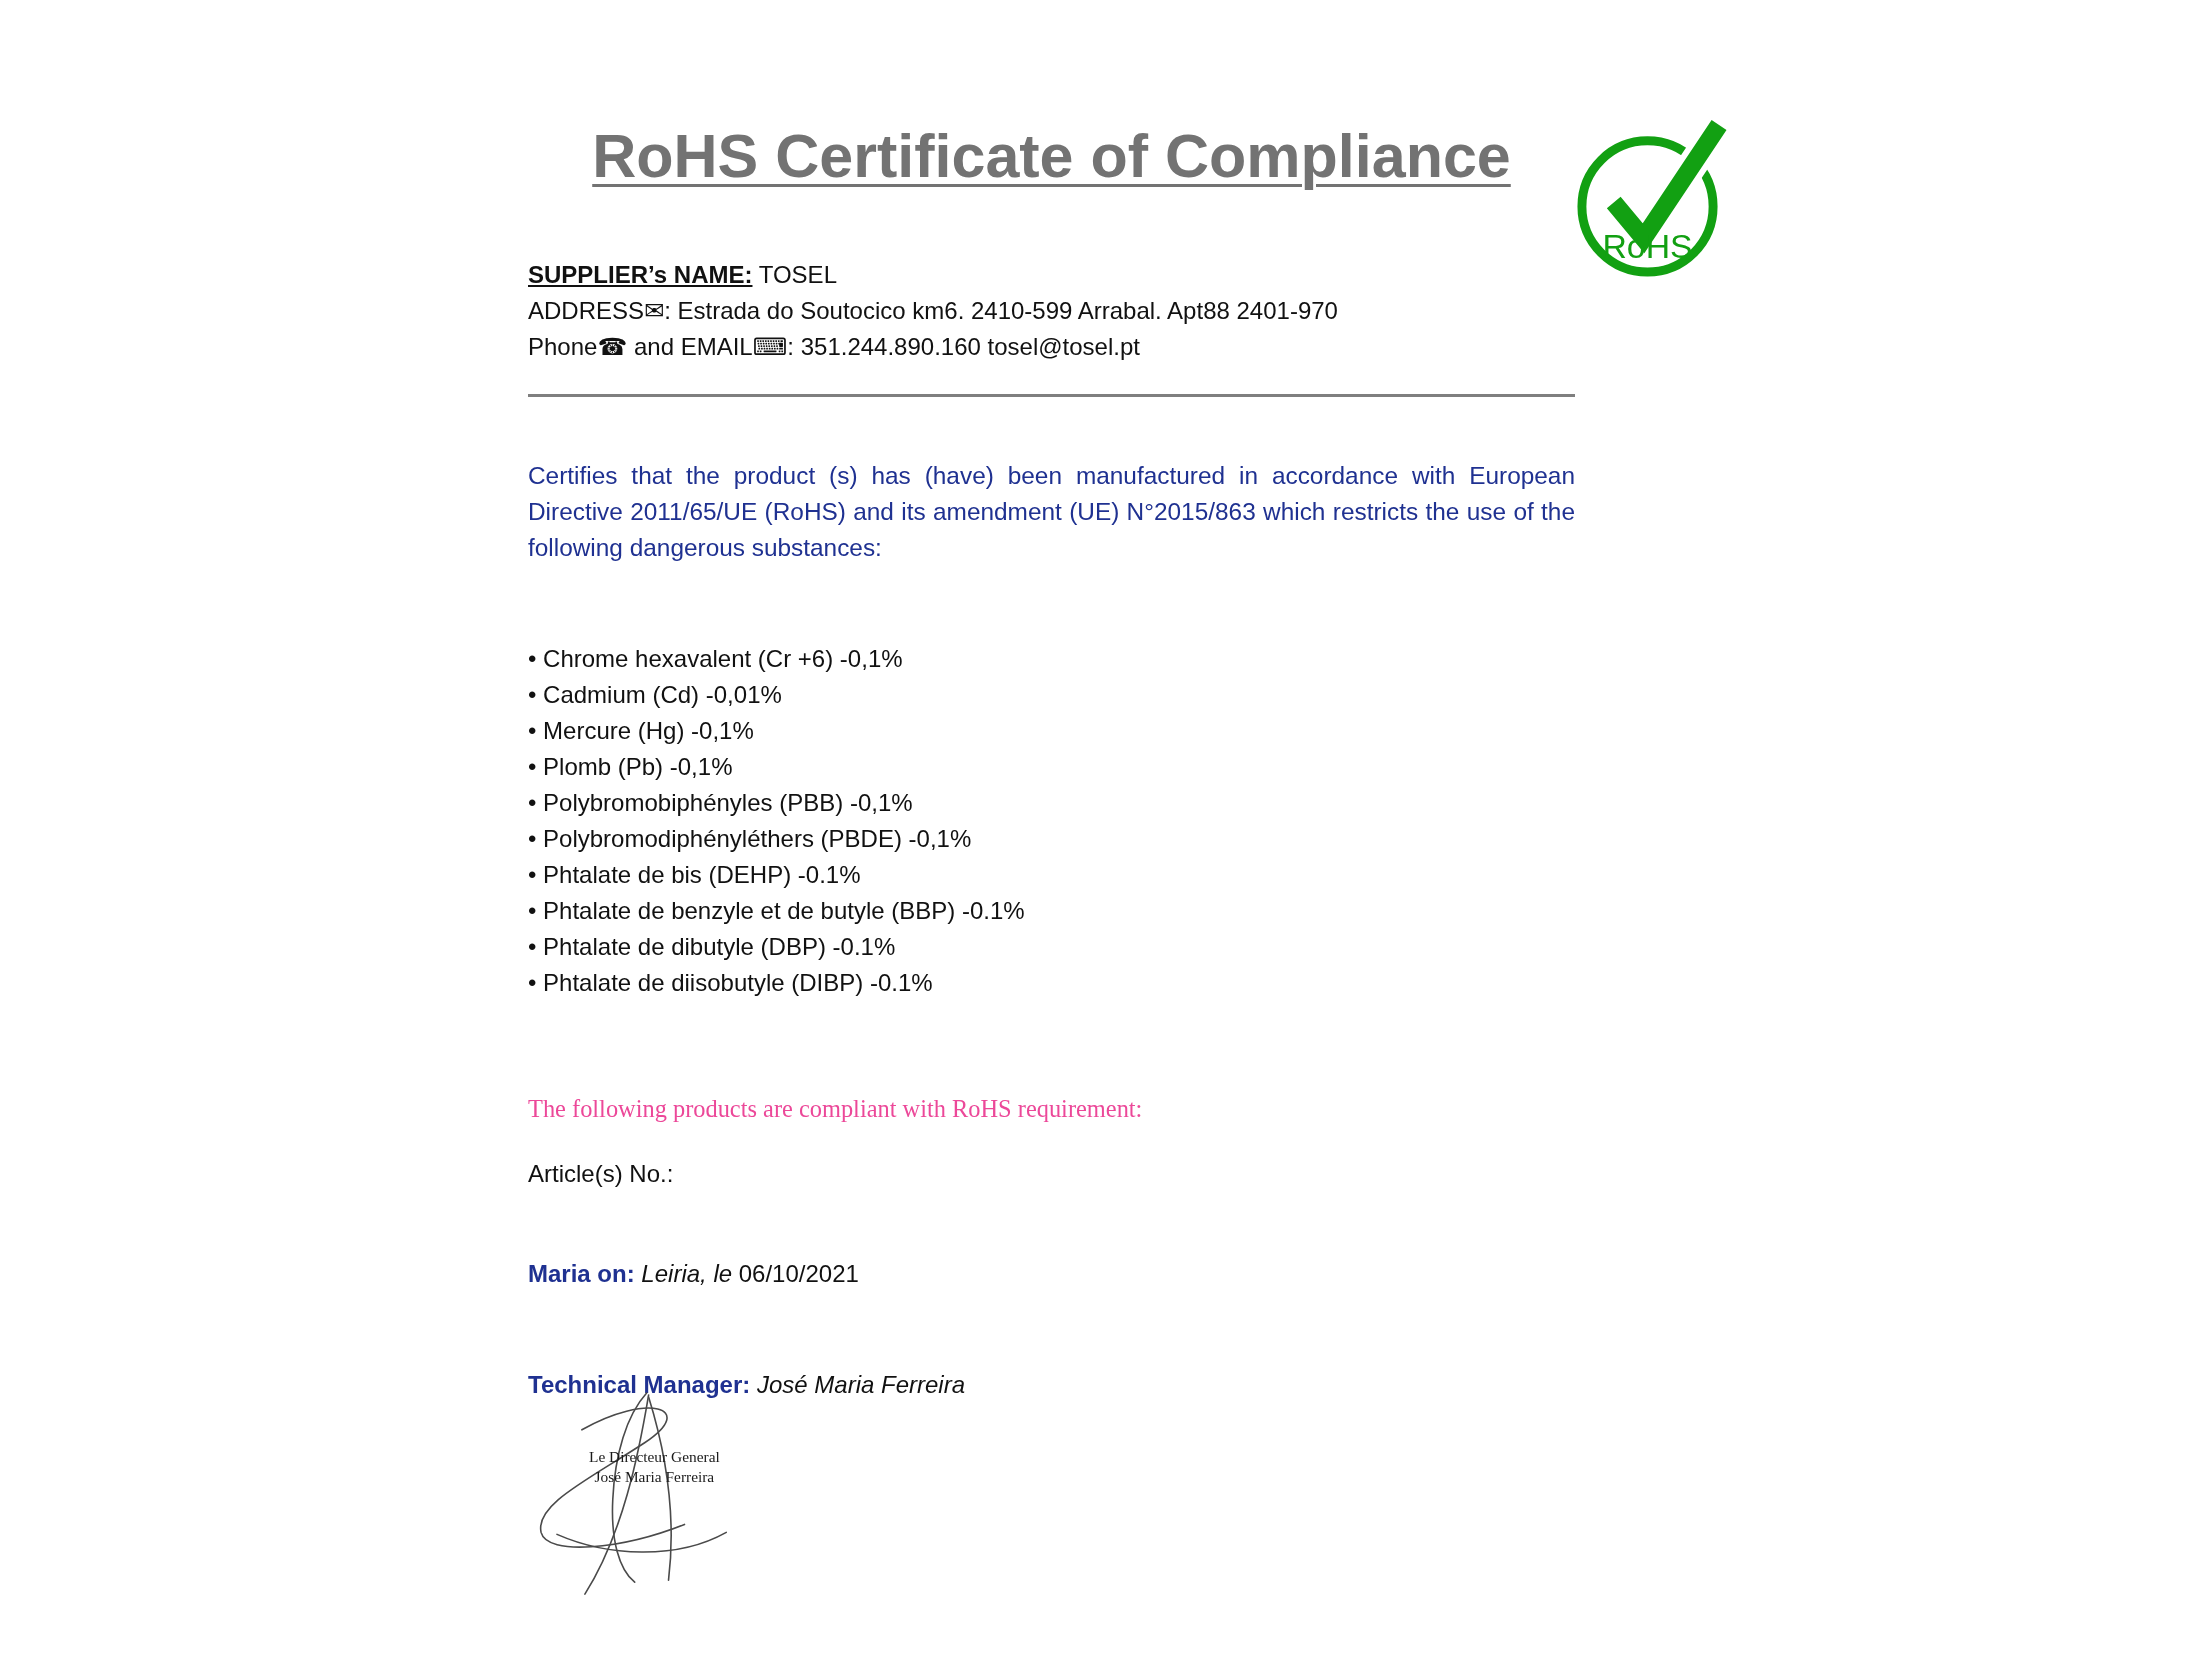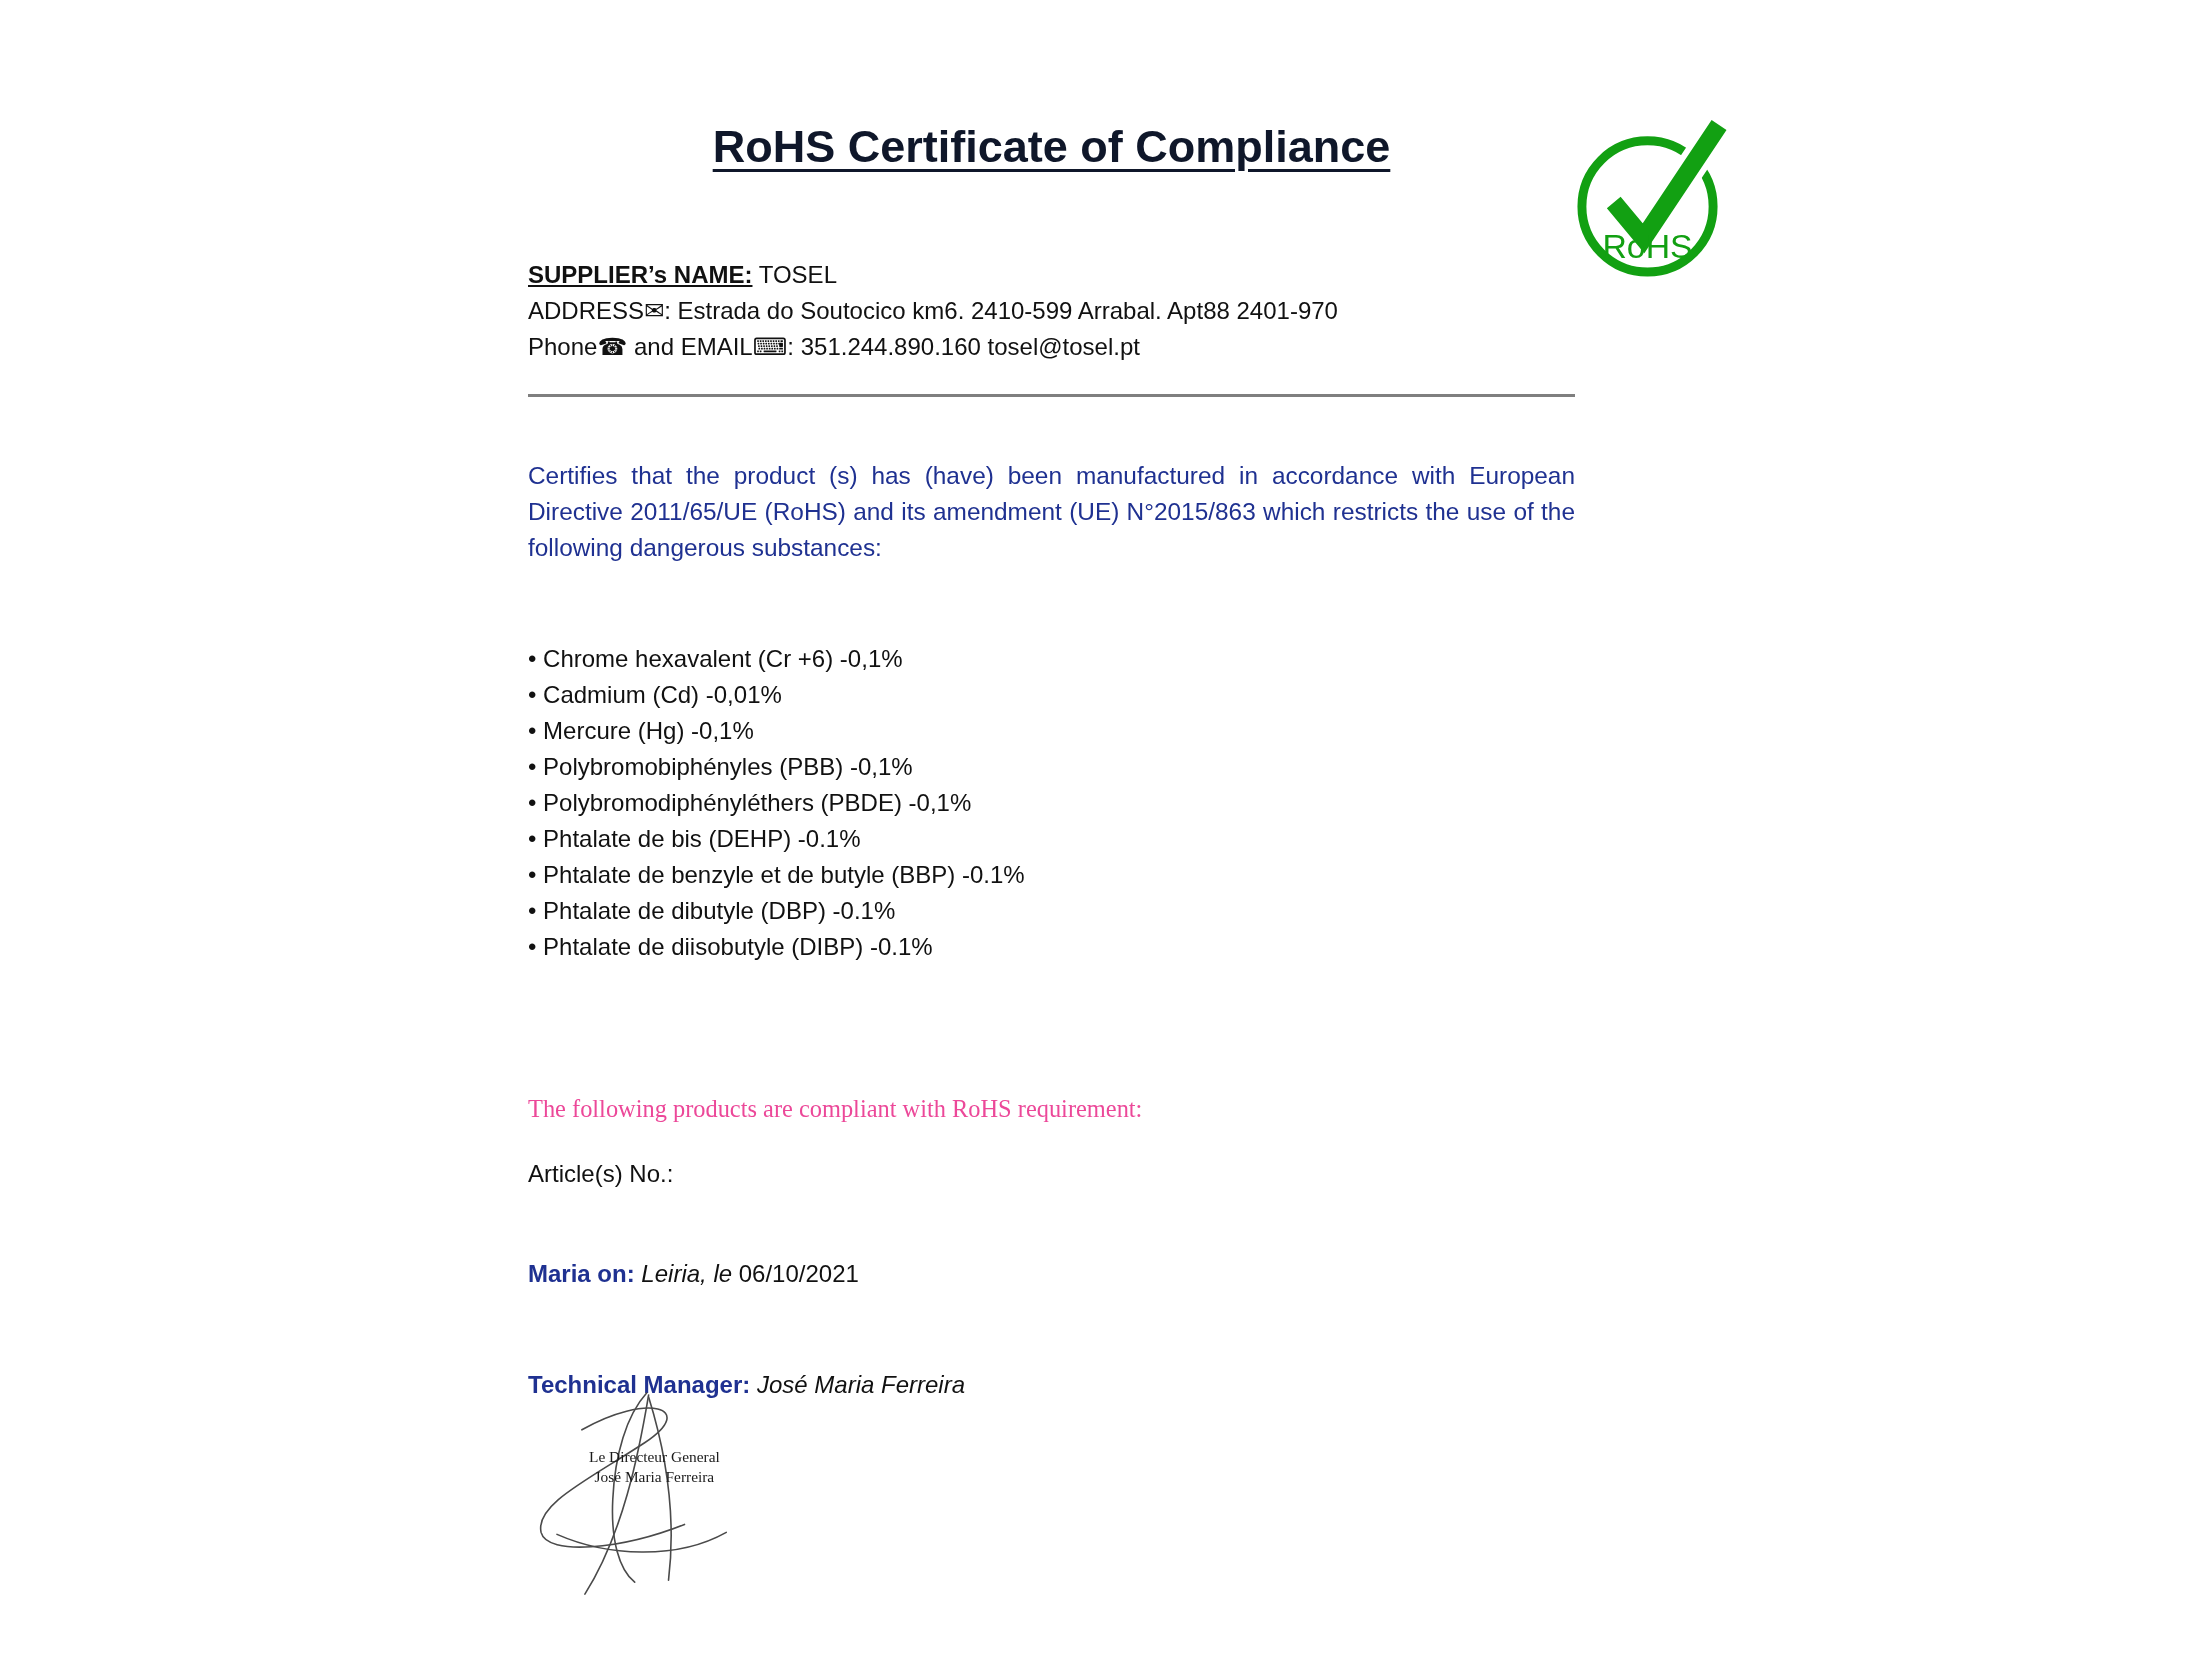--- a/index.html
+++ b/index.html
@@ -16,23 +16,23 @@
     overflow: hidden;
   }
   .content-col {
     position: absolute;
     left: 528px;
     width: 1047px;
   }
   .doc-title {
     top: 121px;
     text-align: center;
-    font-size: 45px;
+    font-size: 61px;
     font-weight: bold;
-    color: #0f172a;
+    color: #737373;
   }
   .doc-title span {
     text-decoration: underline;
     text-decoration-thickness: 3px;
     text-underline-offset: 7px;
   }
   
   .rohs-logo {
     position: absolute;
     left: 1570px;
@@ -158,20 +158,21 @@
   </div>
 
   <div class="divider"></div>
 
   <div class="content-col certify-par">Certifies that the product (s) has (have) been manufactured in accordance with European Directive 2011/65/UE (RoHS) and its amendment (UE) N°2015/863 which restricts the use of the following dangerous substances:</div>
 
   <ul class="content-col substances">
     <li>Chrome hexavalent (Cr +6) -0,1%</li>
     <li>Cadmium (Cd) -0,01%</li>
     <li>Mercure (Hg) -0,1%</li>
+    <li>Plomb (Pb) -0,1%</li>
     <li>Polybromobiphényles (PBB) -0,1%</li>
     <li>Polybromodiphényléthers (PBDE) -0,1%</li>
     <li>Phtalate de bis (DEHP) -0.1%</li>
     <li>Phtalate de benzyle et de butyle (BBP) -0.1%</li>
     <li>Phtalate de dibutyle (DBP) -0.1%</li>
     <li>Phtalate de diisobutyle (DIBP) -0.1%</li>
   </ul>
 
   <div class="content-col compliance-line">The following products are compliant with RoHS requirement:</div>
 

